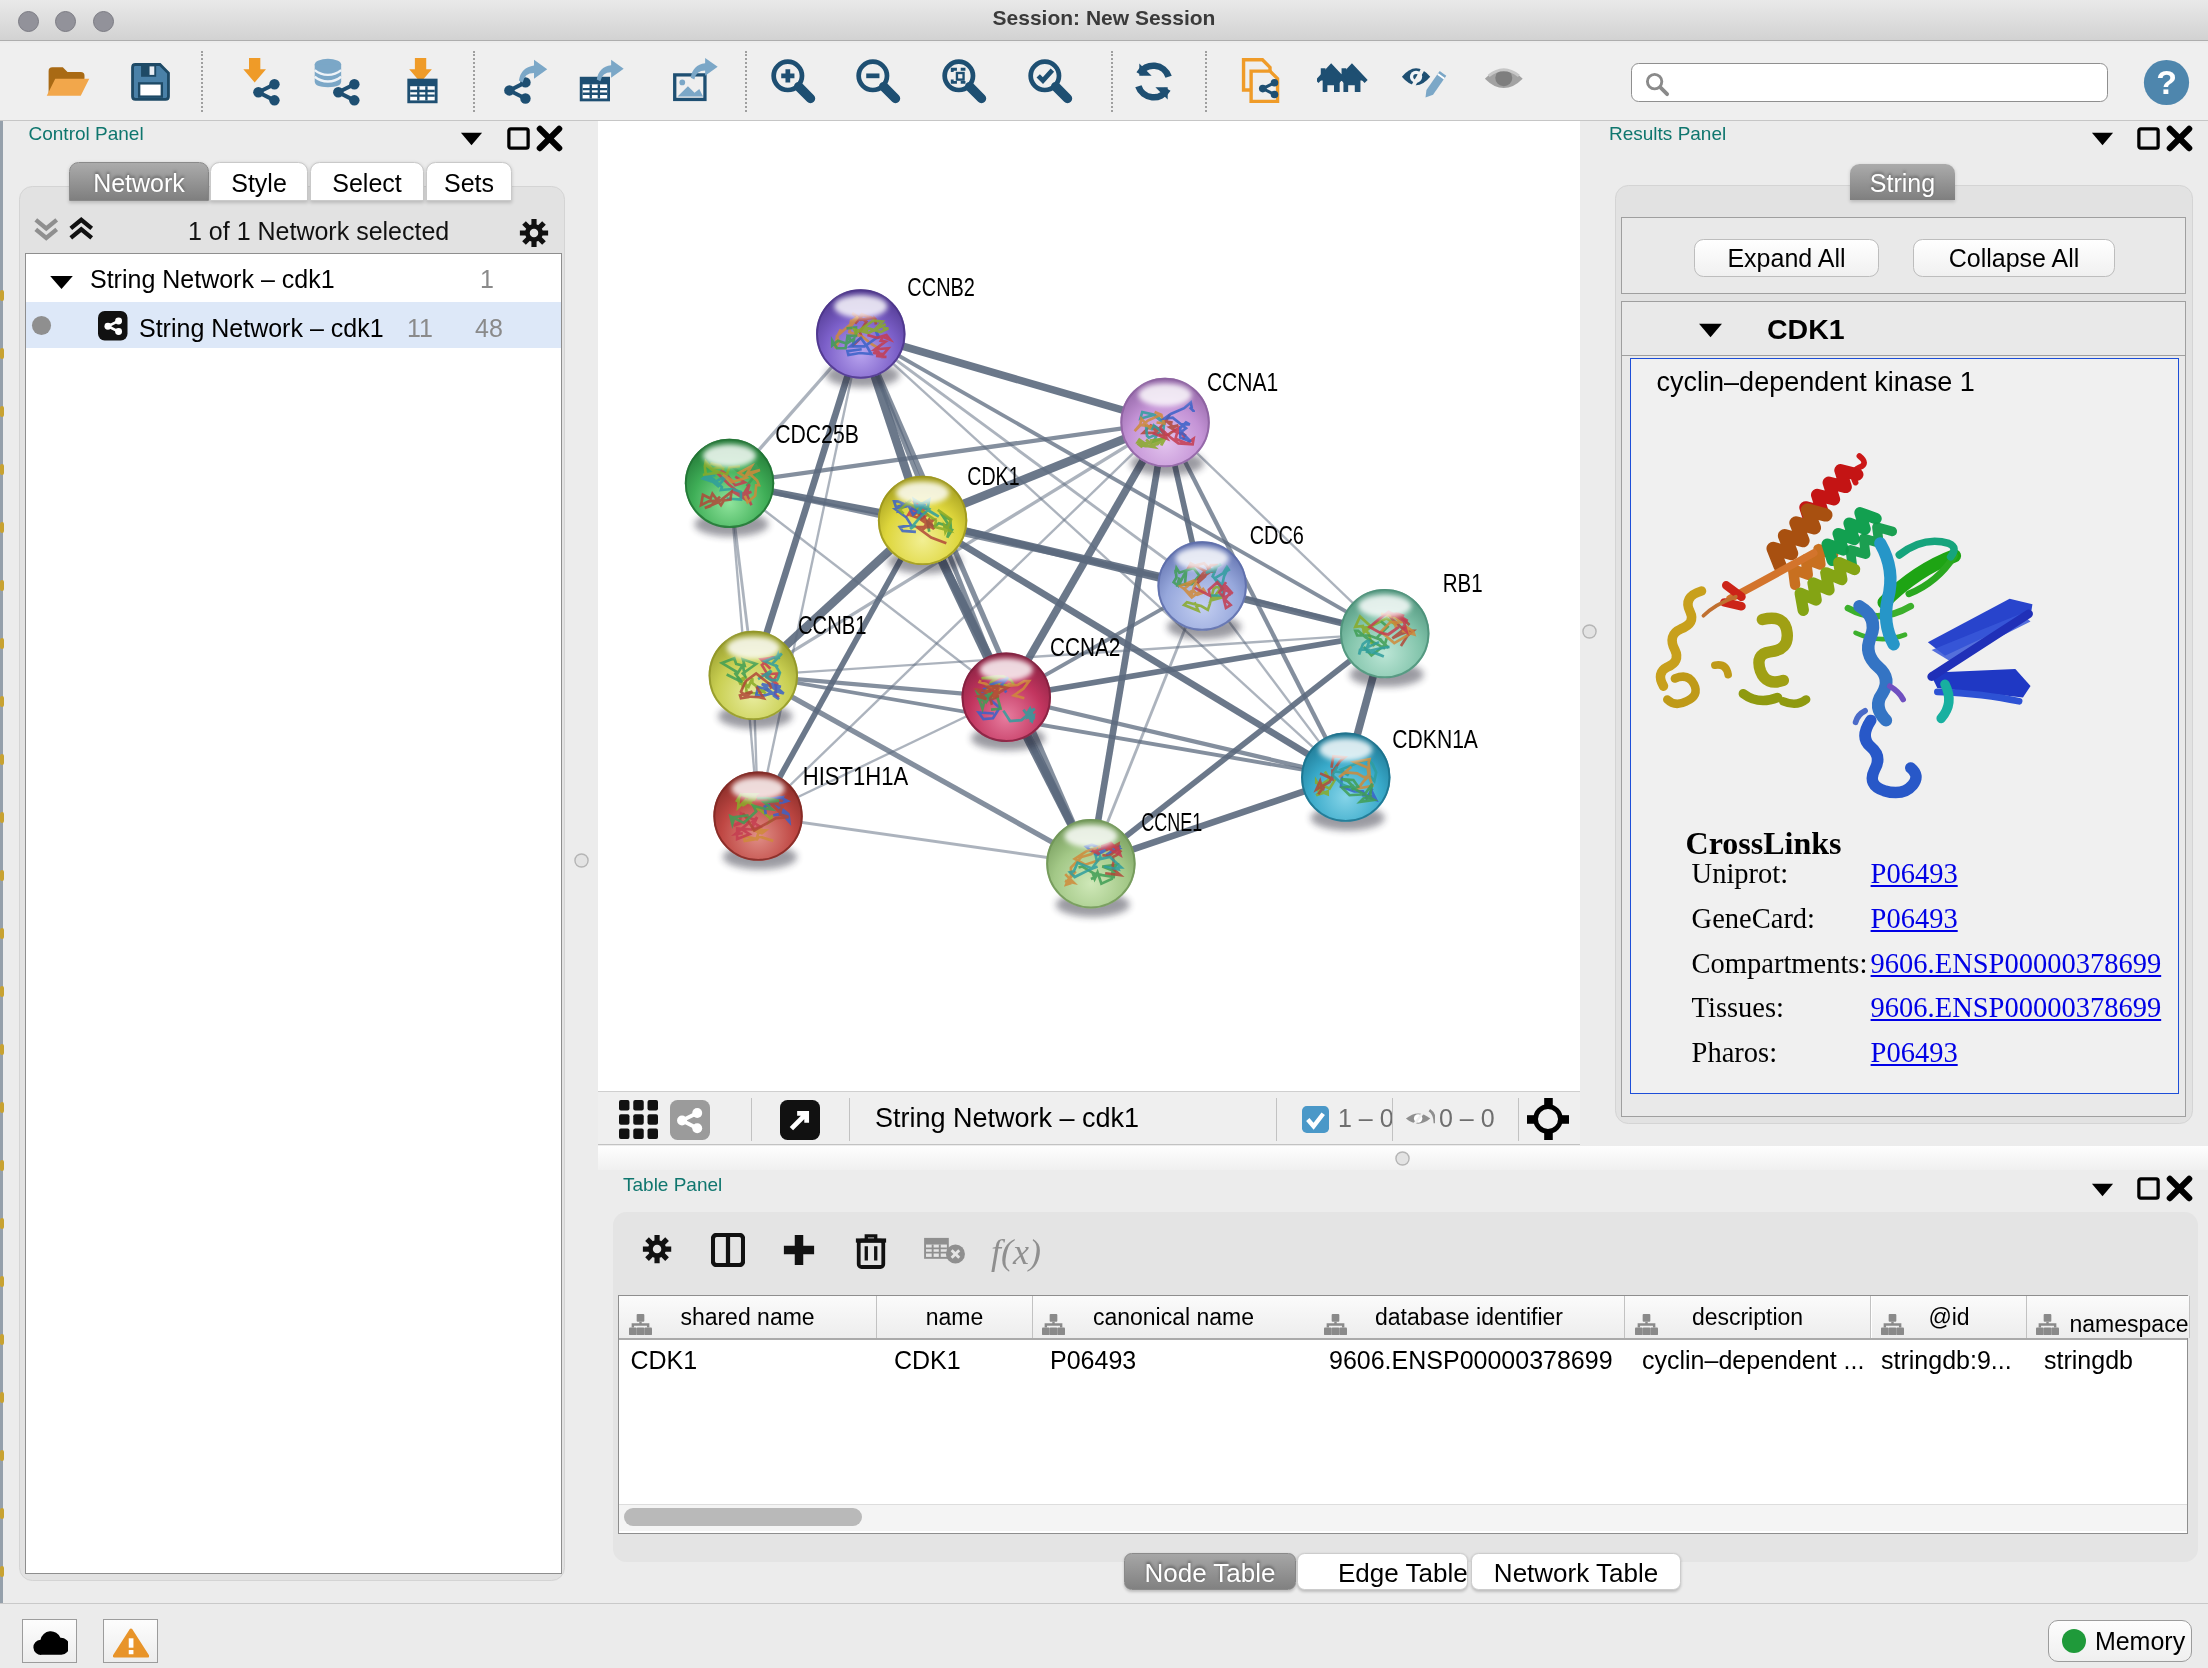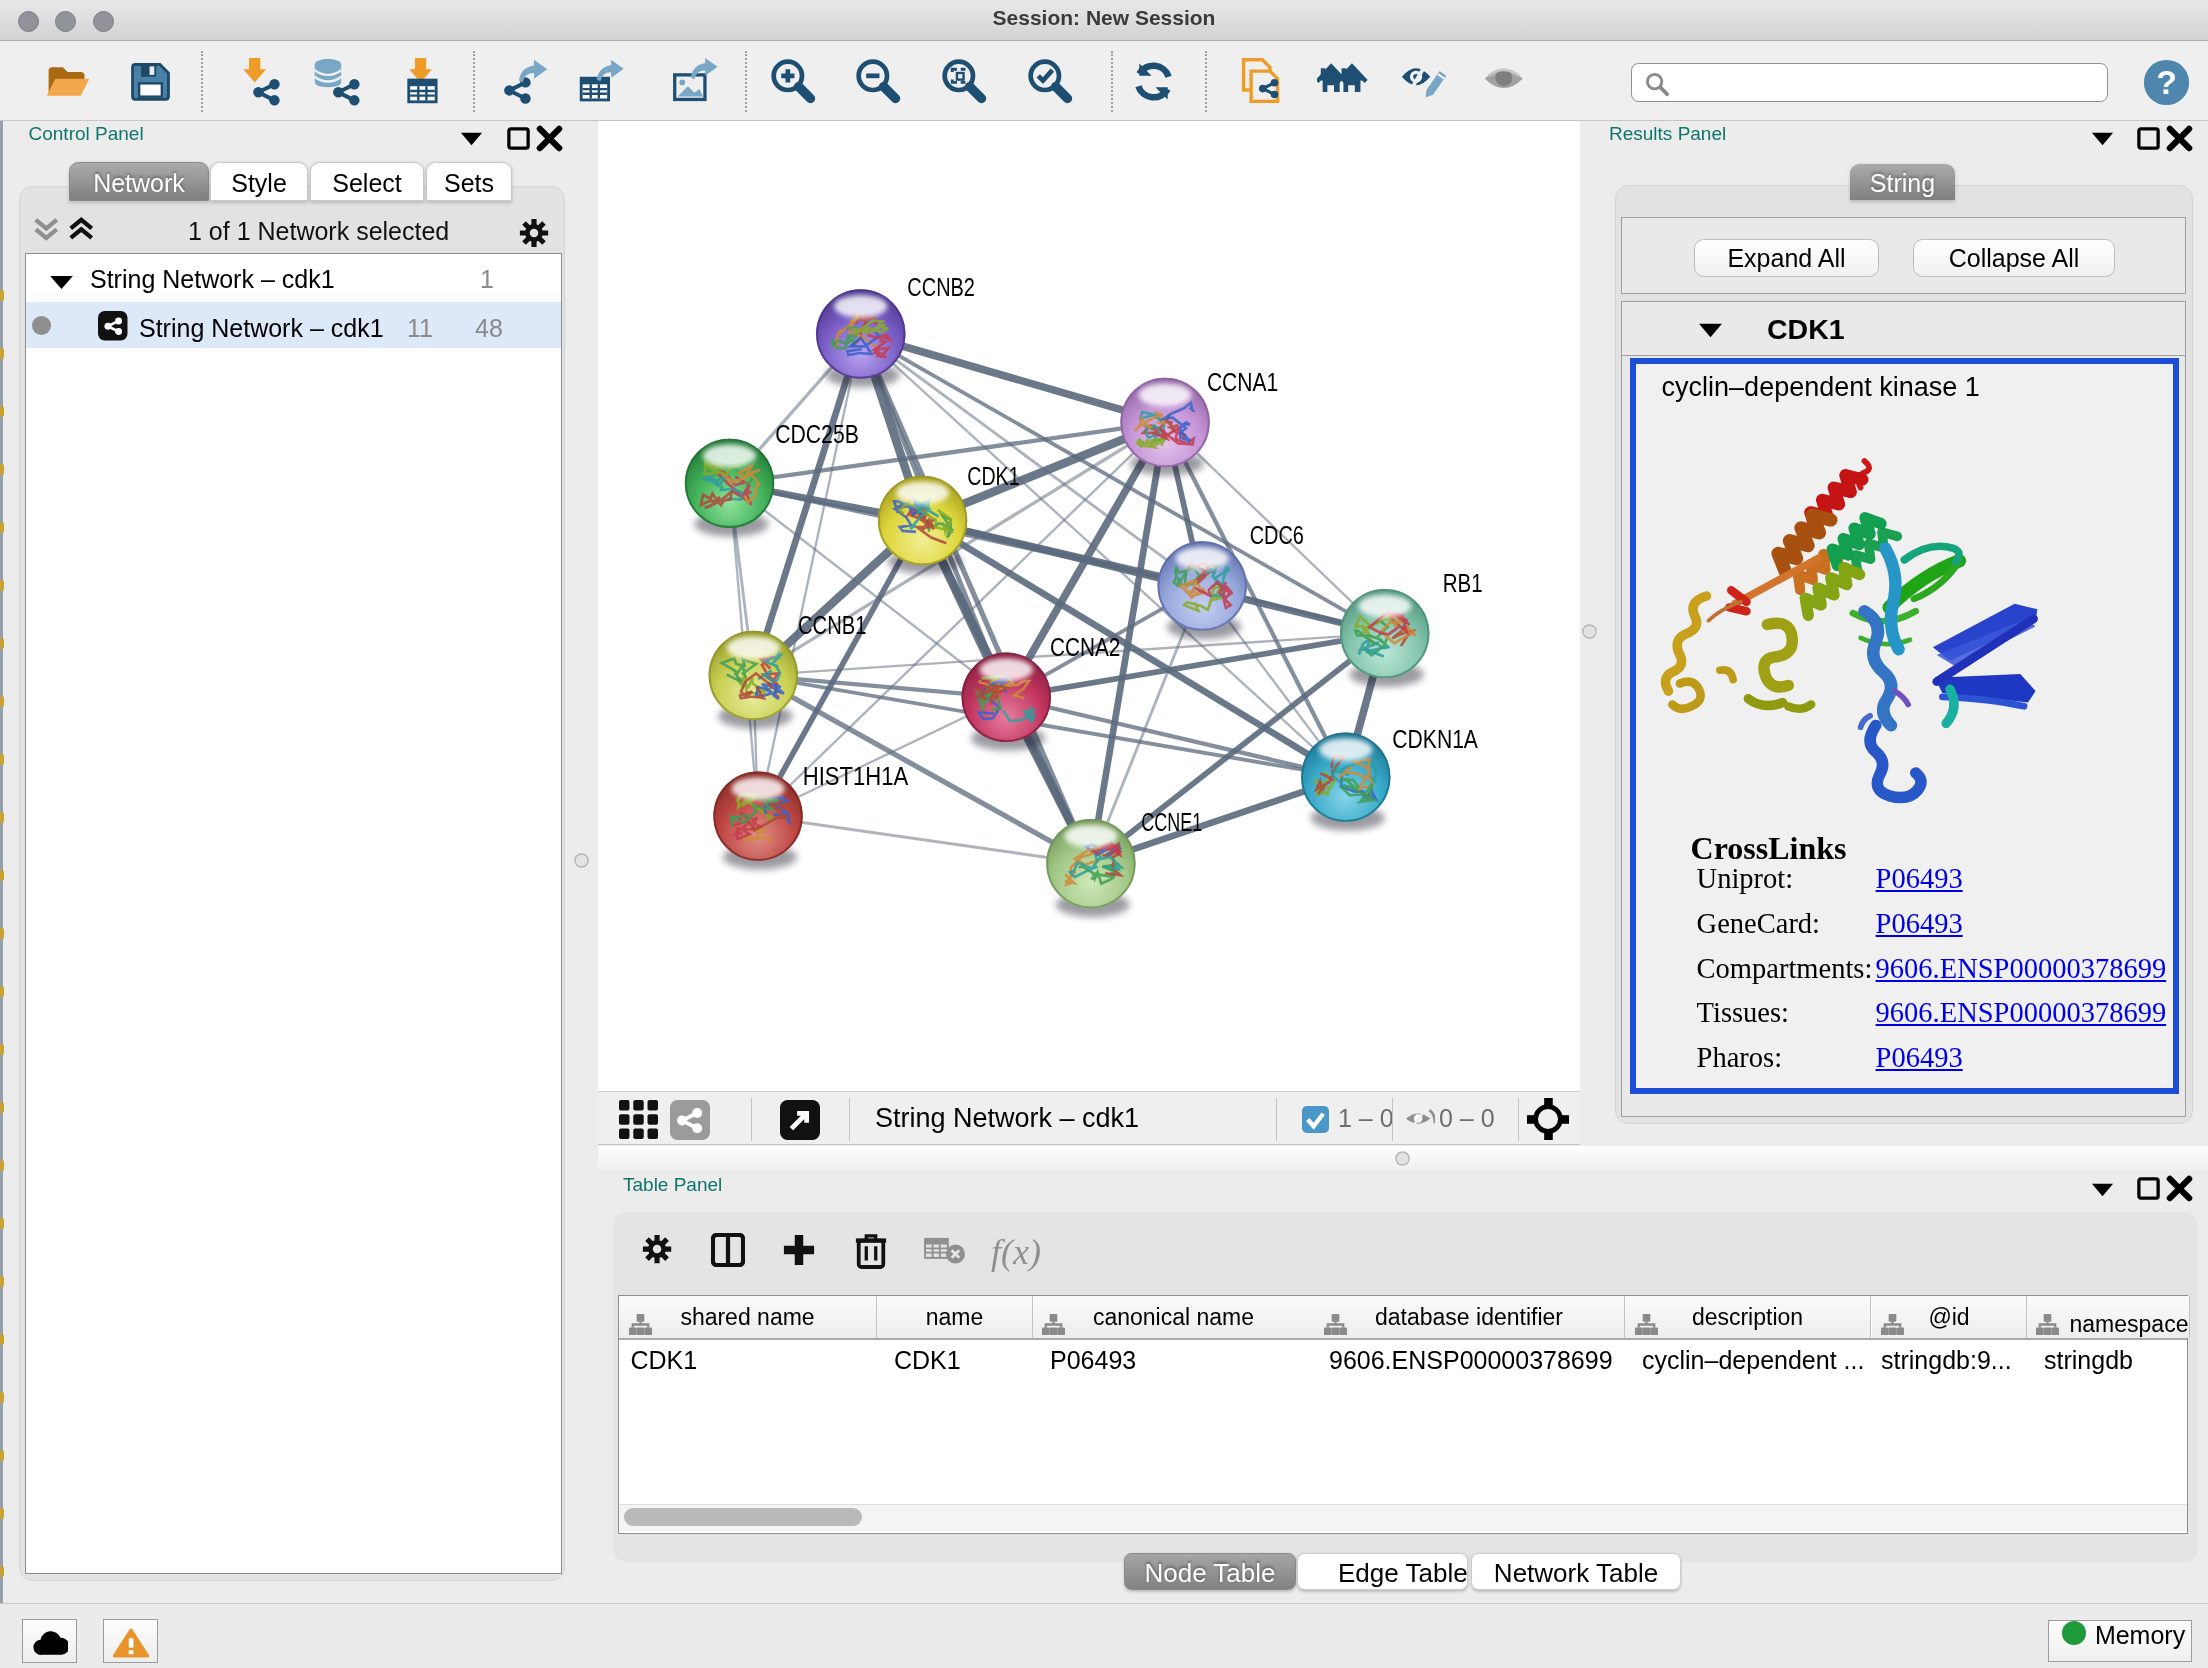--- a/index.html
+++ b/index.html
@@ -16,21 +16,21 @@
 #cp-body { left:19px; top:186px; width:546px; height:1395px; background:#e2e2e2; border-radius:13.3px; border:1px solid #d4d4d4;}
 #cp-list { left:25px; top:253px; width:537px; height:1321px; background:#fff; border:1.9px solid #8e8e8e; }
 #netview { left:598px; top:121px; width:982px; height:970px; background:#fff; }
 #nettool { left:598px; top:1091px; width:982px; height:54px; background:#efefef; border-top:1px solid #cfcfcf; border-bottom:1px solid #c2c2c2; }
 #hsplit { left:598px; top:1146px; width:1610px; height:24px; background:linear-gradient(#fefefe,#f0f0f0); }
 #rp-body { left:1615px; top:185px; width:578px; height:939px; background:#e2e2e2; border-radius:13.3px; border:1px solid #d4d4d4;}
 #rp-tab { left:1850px; top:164px; width:105px; height:36px; background:linear-gradient(#ababab,#7f7f7f); border-radius:9.5px 9.5px 0 0; color:#fff; font-size:25px; text-align:center; line-height:38px; text-shadow:0 -1.9px 2.9px rgba(0,0,0,0.35); box-shadow:0 1.9px 3.8px rgba(0,0,0,0.18);}
 #rp-box1 { left:1621px; top:217px; width:565px; height:77px; border:1.9px solid #9f9f9f; background:#e9e9e9; }
 .wbtn { position:absolute; top:21px; height:38px; background:linear-gradient(#ffffff,#f0f0f0); border:1px solid #bdbdbd; border-radius:9.5px; font-size:25px; text-align:center; line-height:36px; color:#000; }
 #rp-box2 { left:1621px; top:301px; width:565px; height:816px; border:1.9px solid #9f9f9f; background:#e9e9e9; }
-#rp-content { position:absolute; left:7.6px; top:56px; width:549px; height:736px; background:#f0f0f0; border:6px solid #1d4ed8; }
+#rp-content { position:absolute; left:7.6px; top:56px; width:549px; height:736px; background:#f0f0f0; border:1px solid #1d4ed8; }
 #tp-body { left:613px; top:1212px; width:1585px; height:350px; background:#e4e4e4; border-radius:13.3px; }
 #table { left:618px; top:1295px; width:1570px; height:239px; background:#fff; border:1.9px solid #8e8e8e; font-size:25px; }
 .th { position:absolute; top:0; height:42px; border-right:1px solid #c2c2c2; background:linear-gradient(#fbfbfb,#ededed); }
 .th span { display:block; text-align:center; margin-top:7.6px; font-size:23px; }
 .ttab { position:absolute; top:0; height:37px; font-size:26px; text-align:center; line-height:38px; background:#fff; border:1px solid #ccc; border-radius:7.6px; box-shadow:0 1.9px 2.9px rgba(0,0,0,0.2); white-space:nowrap; }
 .ttab.sel { background:linear-gradient(#a6a6a6,#818181); color:#fff; text-shadow:0 -1.9px 2.9px rgba(0,0,0,0.4); border-color:#8a8a8a; }
 #statusbar { left:0; top:1603px; width:2208px; height:66px; background:#ebebeb; border-top:1.9px solid #c9c9c9; }
 .sbtn { position:absolute; top:15px; width:55px; height:44px; background:linear-gradient(#fdfdfd,#ededed); border:1.9px solid #9c9c9c; }
 #memory { position:absolute; left:2048px; top:16px; width:144px; height:42px; background:linear-gradient(#fdfdfd,#efefef); border:1.9px solid #9c9c9c; font-size:25px; }
 .link { color:#0000e6; text-decoration:underline; }
@@ -830,17 +830,17 @@
 <div class="sbtn" style="left:22px;"></div>
     <div class="sbtn" style="left:103px;"></div>
 <svg class="hctl" style="left:32px;top:26px" width="36" height="27" viewBox="0 0 38 28">
       <path d="M10 26 a8 8 0 0 1 -1 -16 a11 11 0 0 1 21 -2 a7.5 7.5 0 0 1 1 18 z" fill="#000"></path>
     </svg>
 <svg class="abs" style="left:113px;top:24px" width="36" height="30" viewBox="0 0 38 32">
       <path d="M19 2 L37 30 H1 Z" fill="#e8942a" stroke="#e8942a" stroke-width="3" stroke-linejoin="round"></path>
       <rect x="16.6" y="11" width="5" height="10" fill="#fff"></rect>
       <rect x="16.6" y="23.5" width="5" height="4.5" fill="#fff"></rect>
     </svg>
-<div id="memory" style="display:flex;align-items:flex-start;">
+<div id="memory" style="display:flex;align-items:center;border-radius:10px;">
       <span style="display:inline-block;width:24px;height:24px;border-radius:50%;background:#1f9a3a;margin:0 8.6px 0 13.3px;"></span>
       <span>Memory</span>
     </div>
 </div>
 
 </body></html>

